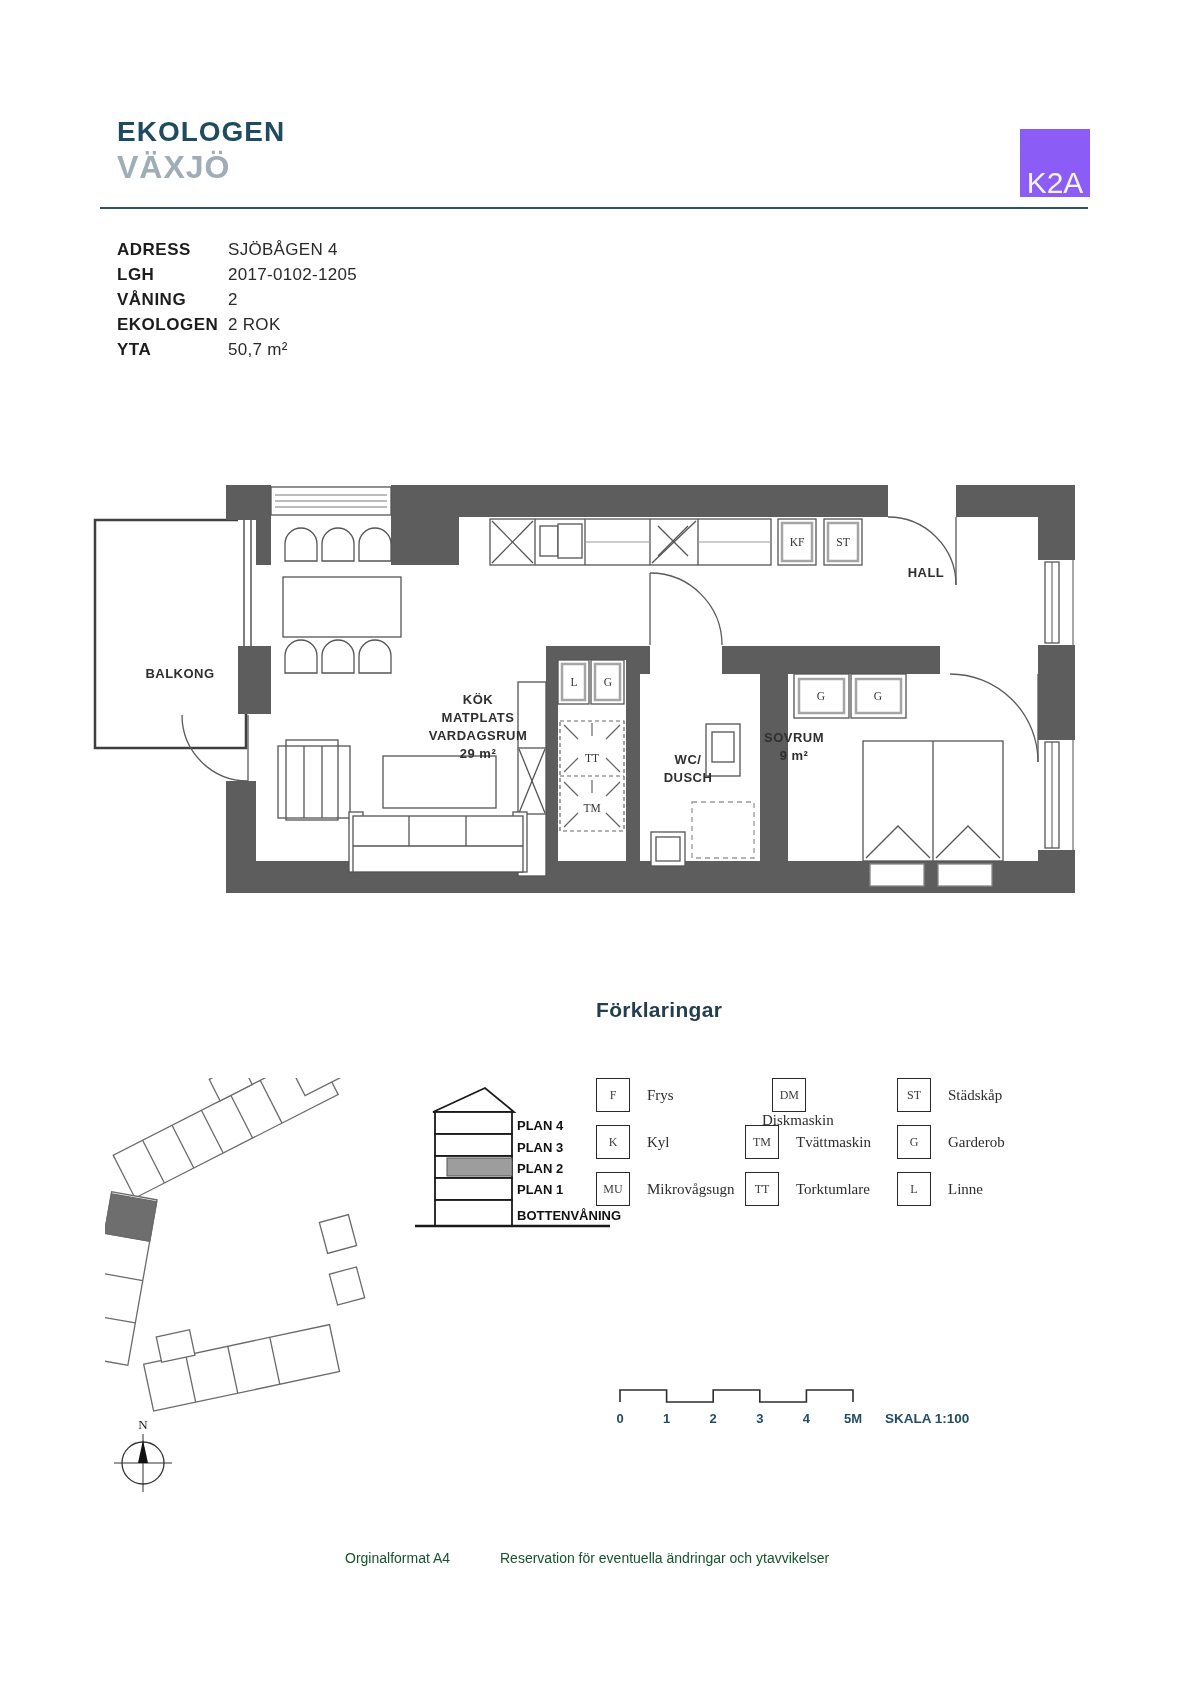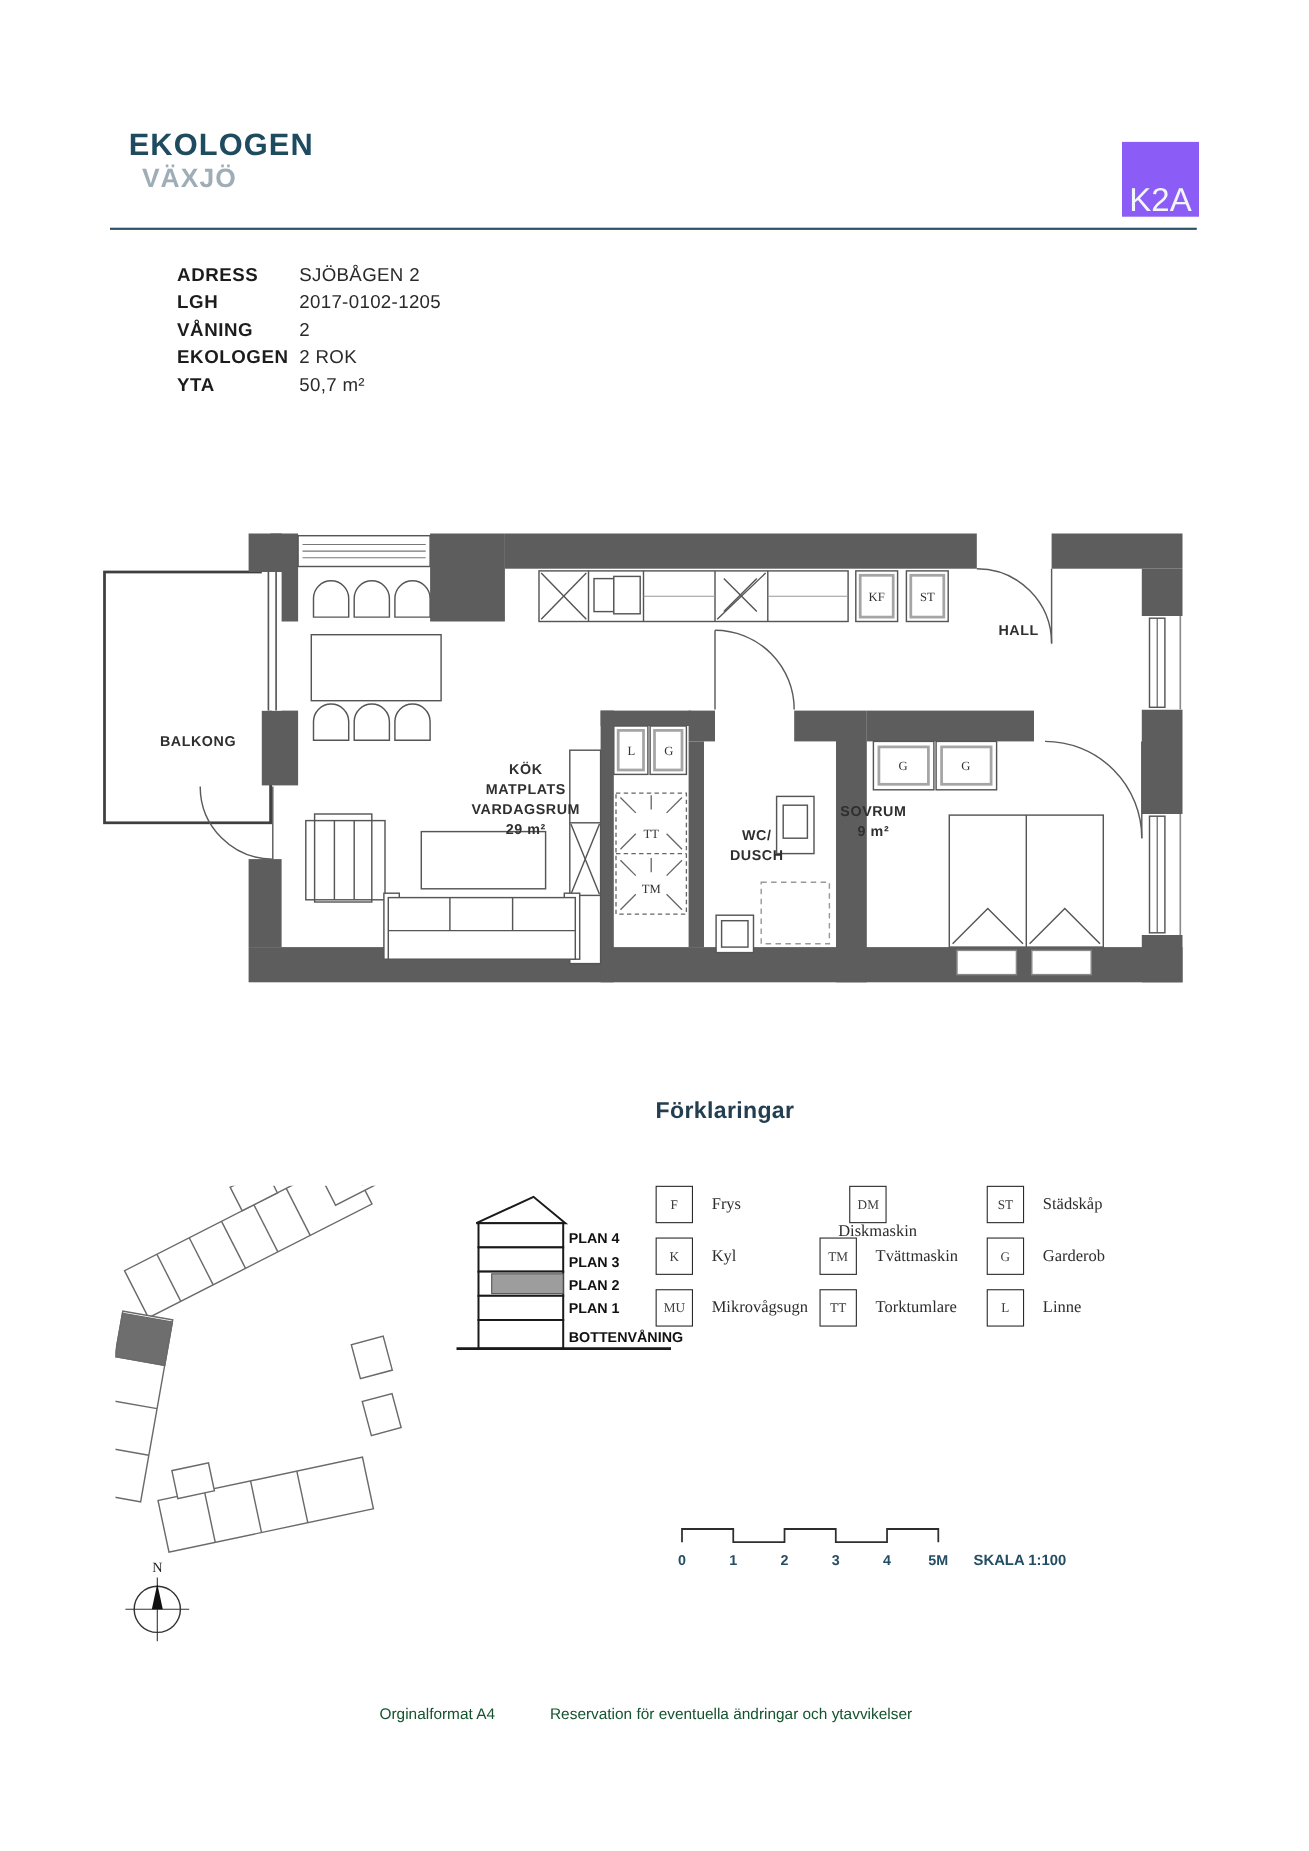--- a/index.html
+++ b/index.html
@@ -2,30 +2,30 @@
 <html><head>
 <meta charset="utf-8">
 <style>
   html,body{margin:0;padding:0;background:#fff;}
   .page{position:relative;width:1190px;height:1683px;background:#ffffff;overflow:hidden;
         font-family:"Liberation Sans",sans-serif;}
   .abs{position:absolute;}
 
   
   .title-main{left:117px;top:116px;font-size:28px;font-weight:700;letter-spacing:1px;color:#1e4b5f;}
-  .title-sub{left:117px;top:149px;font-size:24px;font-weight:700;letter-spacing:1px;color:#9fadb6;margin-left:12px;}
+  .title-sub{left:117px;top:149px;font-size:32px;font-weight:700;letter-spacing:1px;color:#9fadb6;}
   .logo{left:1020px;top:129px;width:70px;height:68px;background:#8b5cf6;color:#f3f6f8;
         display:flex;align-items:flex-end;justify-content:center;font-size:30px;font-weight:400;
         letter-spacing:0;line-height:0.95;}
   .divider{left:100px;top:207px;width:988px;height:2px;background:#2e5266;}
 
   
   .info{left:117px;top:240px;font-size:17px;color:#1c1c1c;}
   .info-row{display:flex;height:25px;align-items:baseline;}
-  .info-label{width:111px;font-weight:700;letter-spacing:0.5px;margin-left:44px;}
+  .info-label{width:111px;font-weight:700;letter-spacing:0.5px;}
   .info-value{font-weight:400;color:#2a2a2a;letter-spacing:0.3px;}
 
   
   .legend-title{left:596px;top:998px;font-size:21px;font-weight:700;color:#233e50;letter-spacing:0.3px;}
   .legend-item{position:absolute;display:flex;align-items:center;}
   .legend-box{width:34px;height:34px;border:1.5px solid #2a2a2a;display:flex;align-items:center;
               justify-content:center;font-family:"Liberation Serif",serif;font-size:12px;color:#3d3d3d;
               background:#fff;box-sizing:border-box;}
   .legend-label{margin-left:17px;font-family:"Liberation Serif",serif;font-size:15px;color:#2d2d2d;}
 
@@ -47,21 +47,21 @@
   <div class="abs title-main">EKOLOGEN</div>
   <div class="abs title-sub">VÄXJÖ</div>
   <div class="abs logo">
     <span>K2A</span>
   </div>
   <div class="abs divider"></div>
 
   <div class="abs info">
     <div class="info-row">
       <span class="info-label">ADRESS</span>
-      <span class="info-value">SJÖBÅGEN 2</span>
+      <span class="info-value">SJÖBÅGEN 4</span>
     </div>
     <div class="info-row">
       <span class="info-label">LGH</span>
       <span class="info-value">2017-0102-1205</span>
     </div>
     <div class="info-row">
       <span class="info-label">VÅNING</span>
       <span class="info-value">2</span>
     </div>
     <div class="info-row">

